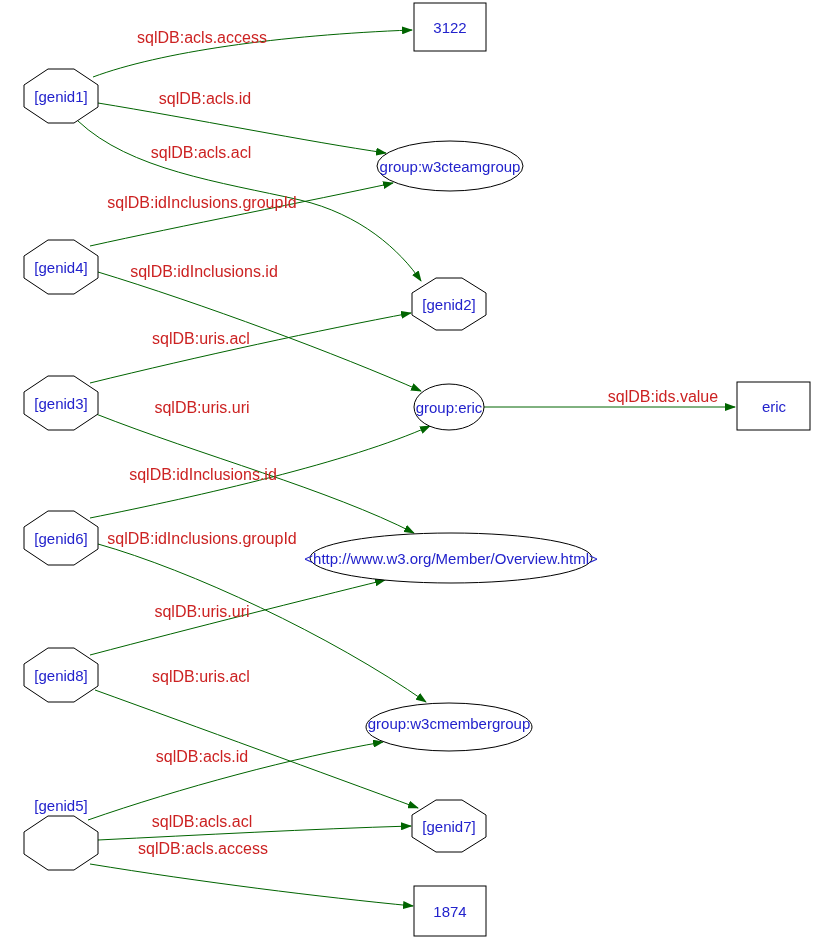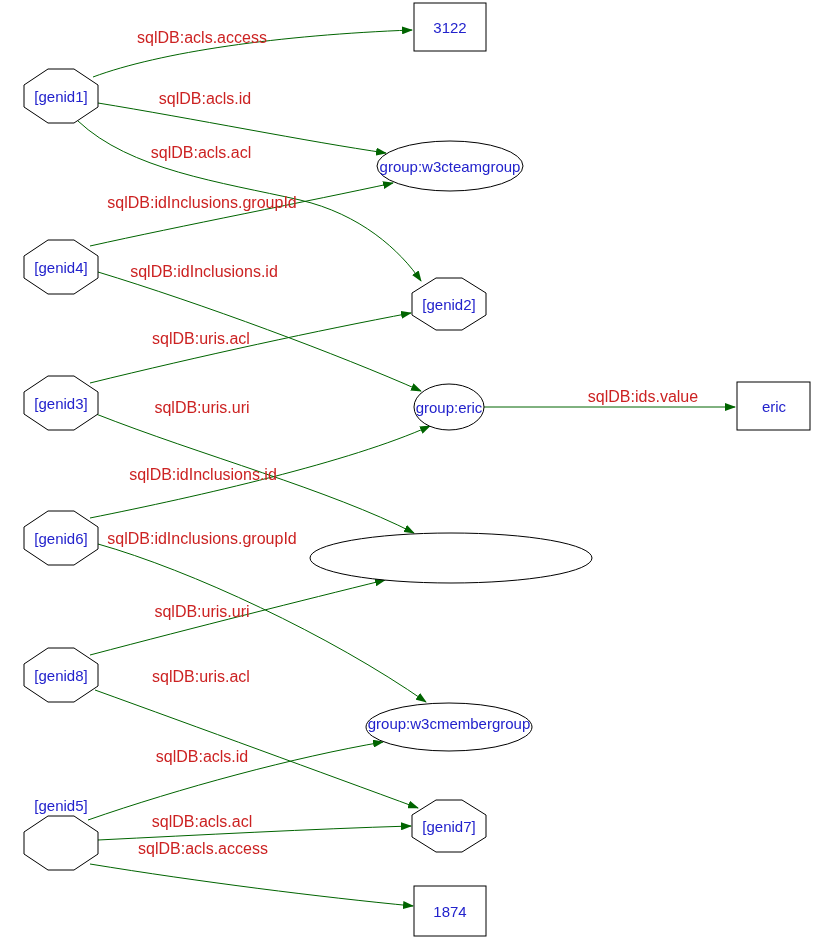--- a/index.html
+++ b/index.html
@@ -75,34 +75,35 @@
   <div class="lbl nlabel" style="left:61px;top:96px">[genid1]</div>
   <div class="lbl nlabel" style="left:61px;top:267px">[genid4]</div>
   <div class="lbl nlabel" style="left:61px;top:403px">[genid3]</div>
   <div class="lbl nlabel" style="left:61px;top:538px">[genid6]</div>
   <div class="lbl nlabel" style="left:61px;top:675px">[genid8]</div>
   <div class="lbl nlabel" style="left:61px;top:805px">[genid5]</div>
   <div class="lbl nlabel" style="left:450px;top:27px">3122</div>
   <div class="lbl nlabel" style="left:450px;top:166px">group:w3cteamgroup</div>
   <div class="lbl nlabel" style="left:449px;top:304px">[genid2]</div>
   <div class="lbl nlabel" style="left:449px;top:407px">group:eric</div>
+  <div class="lbl nlabel" style="left:451px;top:558px">&lt;http://www.w3.org/Member/Overview.html&gt;</div>
   <div class="lbl nlabel" style="left:449px;top:723px">group:w3cmembergroup</div>
   <div class="lbl nlabel" style="left:449px;top:826px">[genid7]</div>
   <div class="lbl nlabel" style="left:450px;top:911px">1874</div>
   <div class="lbl nlabel" style="left:774px;top:406px">eric</div>
 
   <div class="lbl elabel" style="left:202px;top:38px">sqlDB:acls.access</div>
   <div class="lbl elabel" style="left:205px;top:99px">sqlDB:acls.id</div>
   <div class="lbl elabel" style="left:201px;top:153px">sqlDB:acls.acl</div>
   <div class="lbl elabel" style="left:202px;top:203px">sqlDB:idInclusions.groupId</div>
   <div class="lbl elabel" style="left:204px;top:272px">sqlDB:idInclusions.id</div>
   <div class="lbl elabel" style="left:201px;top:339px">sqlDB:uris.acl</div>
   <div class="lbl elabel" style="left:202px;top:408px">sqlDB:uris.uri</div>
   <div class="lbl elabel" style="left:203px;top:475px">sqlDB:idInclusions.id</div>
   <div class="lbl elabel" style="left:202px;top:539px">sqlDB:idInclusions.groupId</div>
   <div class="lbl elabel" style="left:202px;top:612px">sqlDB:uris.uri</div>
   <div class="lbl elabel" style="left:201px;top:677px">sqlDB:uris.acl</div>
   <div class="lbl elabel" style="left:202px;top:757px">sqlDB:acls.id</div>
   <div class="lbl elabel" style="left:202px;top:822px">sqlDB:acls.acl</div>
   <div class="lbl elabel" style="left:203px;top:849px">sqlDB:acls.access</div>
-  <div class="lbl elabel" style="left:643px;top:397px">sqlDB:ids.value</div>
+  <div class="lbl elabel" style="left:663px;top:397px">sqlDB:ids.value</div>
 
 </div>
 
 </body></html>

